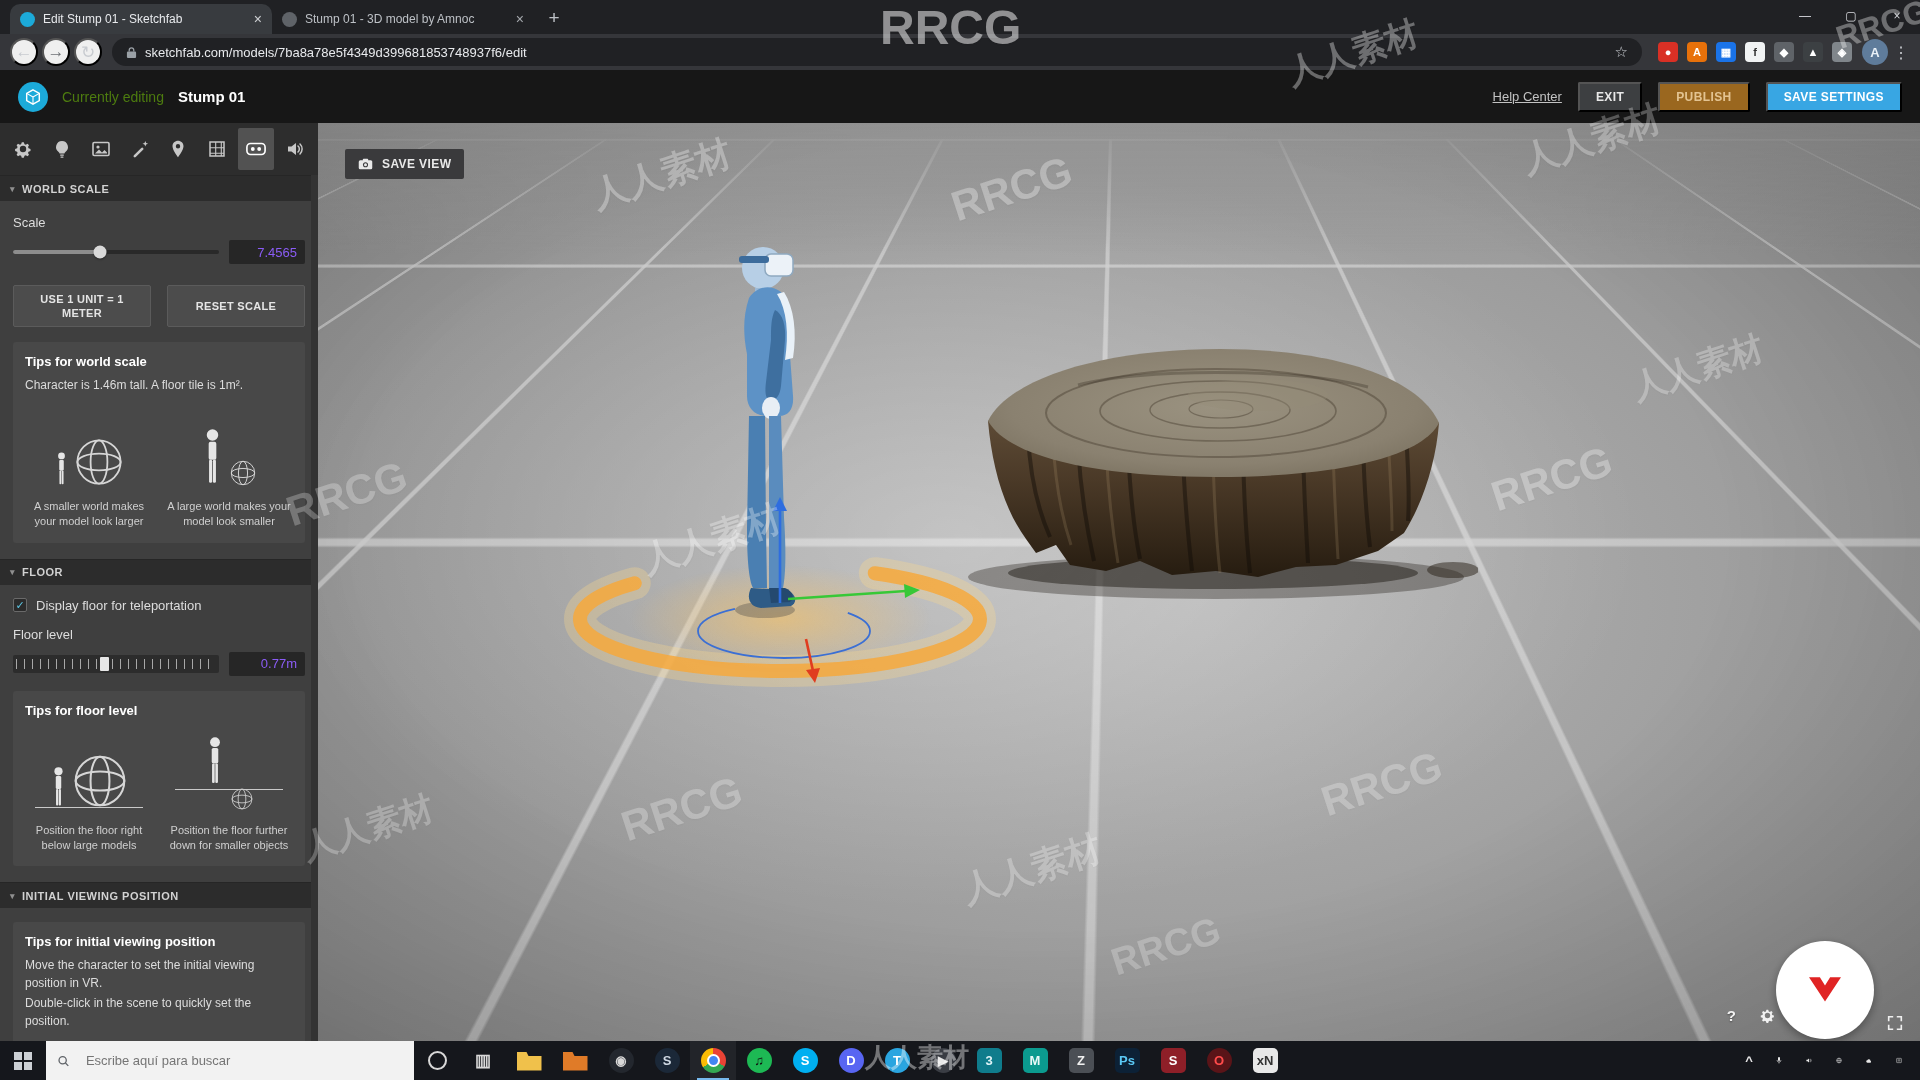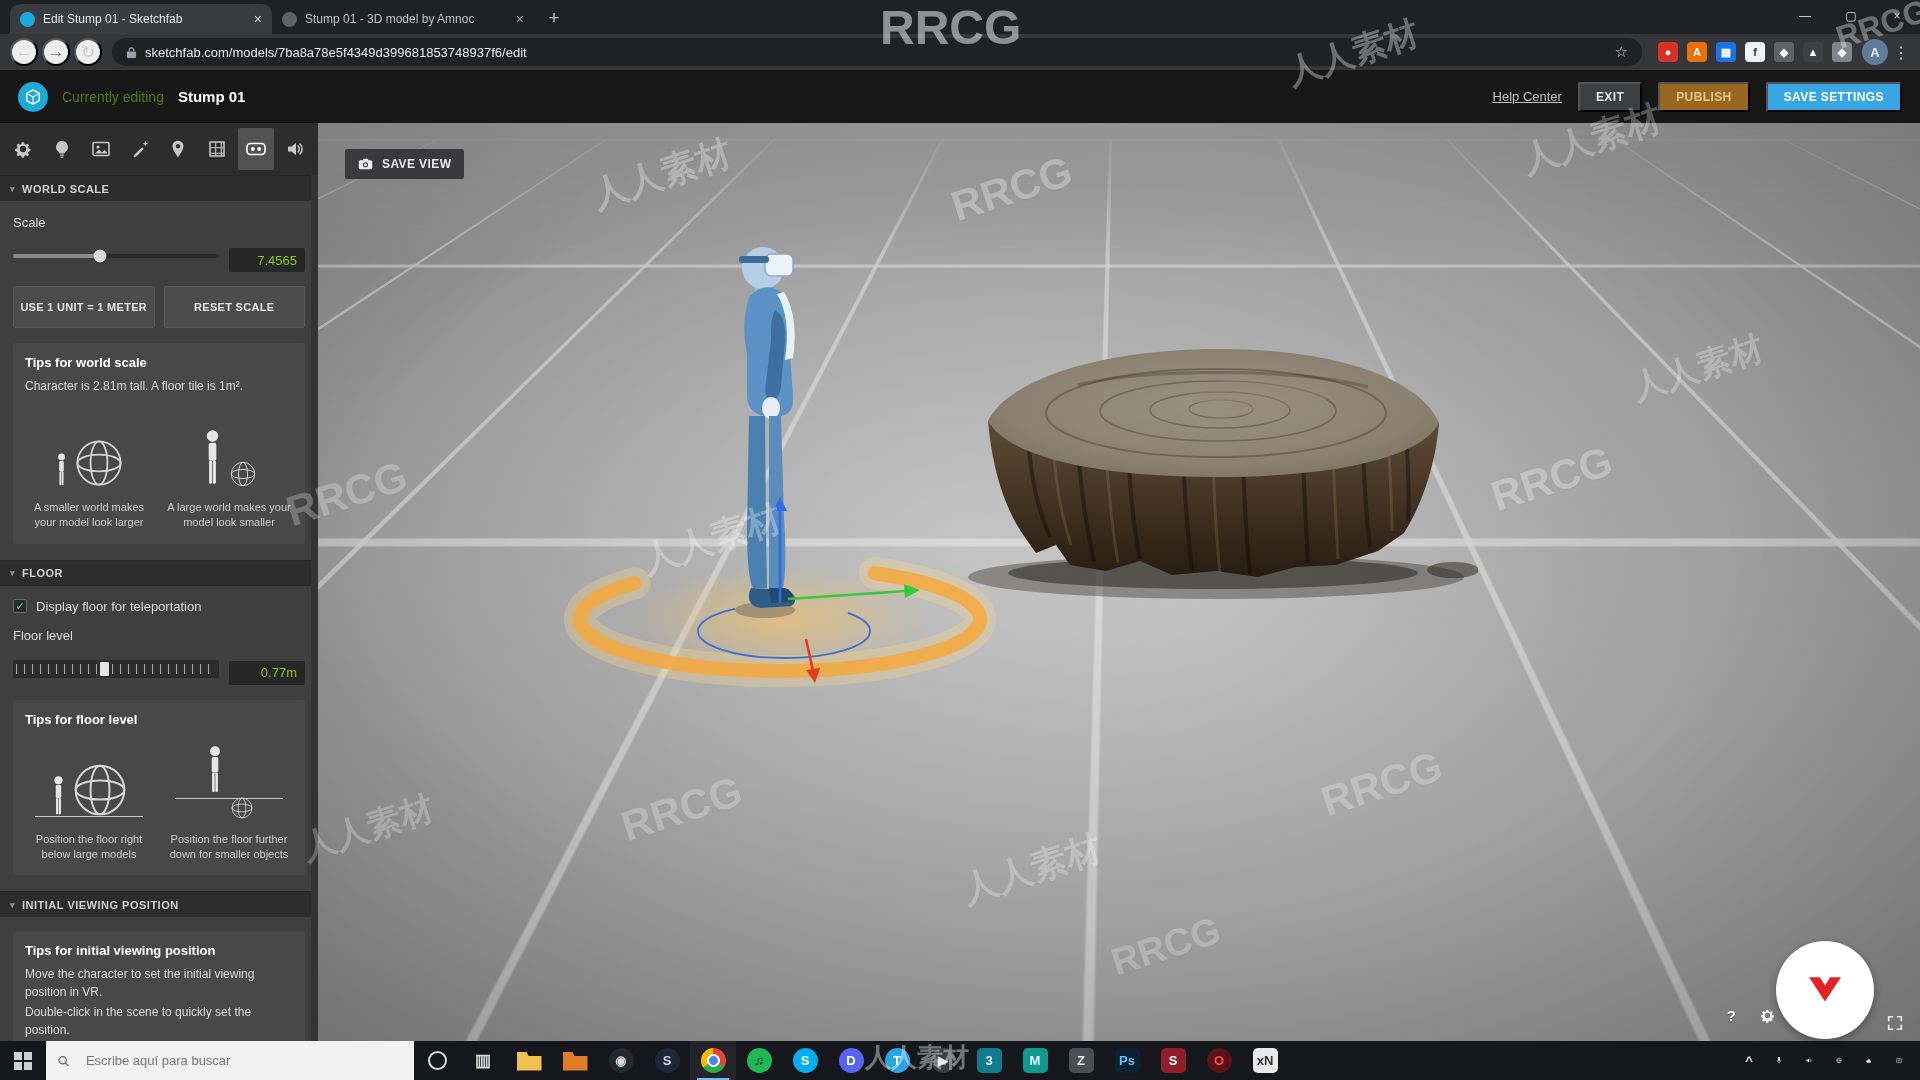--- a/index.html
+++ b/index.html
@@ -71,23 +71,23 @@
   .section-header{height:26px;background:#2c2c2c;border-top:1px solid #262626;display:flex;align-items:center;
                   gap:7px;padding:0 10px;color:#d2d2d2;font-size:11px;font-weight:bold;letter-spacing:.5px;}
   .caret{color:#909090;font-size:9px;}
   .sec-content{padding:10px 13px 16px;}
   .field-label{color:#ddd;font-size:13px;margin:4px 0 10px;}
   .slider-row{display:flex;align-items:center;gap:10px;}
   .slider{position:relative;flex:1;height:4px;background:#292929;border-radius:2px;}
   .slider .fill{position:absolute;left:0;top:0;bottom:0;width:42%;background:#8d8d8d;border-radius:2px;}
   .slider .handle{position:absolute;left:42%;top:50%;transform:translate(-50%,-50%);width:13px;height:13px;
                   border-radius:50%;background:#d9d9d9;box-shadow:0 1px 2px rgba(0,0,0,.4);}
-  .value-box{width:76px;height:24px;background:#262626;color:#84cc16;font-size:13px;display:flex;
-             align-items:center;justify-content:flex-end;padding:0 8px;border-radius:2px;flex:none;margin-top:8px;}
-  .btn-row{display:flex;gap:9px;margin-top:14px;}
+  .value-box{width:76px;height:24px;background:#262626;color:#8b5cf6;font-size:13px;display:flex;
+             align-items:center;justify-content:flex-end;padding:0 8px;border-radius:2px;flex:none;}
+  .btn-row{display:flex;gap:16px;margin-top:21px;}
   .panel-btn{flex:1;min-height:42px;background:#4c4c4c;border:1px solid #5b5b5b;color:#e4e4e4;font-size:11px;
              font-weight:bold;display:flex;align-items:center;justify-content:center;text-align:center;
              border-radius:2px;padding:4px 6px;letter-spacing:.3px;line-height:1.3;font-family:inherit;}
   .tips{background:#484848;border-radius:3px;padding:12px 12px 14px;margin-top:15px;}
   .tips-title{color:#fff;font-size:13px;font-weight:bold;margin-bottom:7px;}
   .tips-body{color:#dcdcdc;font-size:12px;line-height:1.5;}
   .illus-row{display:flex;gap:12px;margin-top:14px;}
   .illus{flex:1;display:flex;flex-direction:column;align-items:center;}
   .art{height:82px;width:100%;display:flex;align-items:flex-end;justify-content:center;gap:7px;position:relative;padding-bottom:4px;}
   .art svg.person{fill:#e6e6e6;}
@@ -299,21 +299,21 @@
               <div class="handle"></div>
             </div>
             <div class="value-box">7.4565</div>
           </div>
           <div class="btn-row">
             <button class="panel-btn">USE 1 UNIT = 1 METER</button>
             <button class="panel-btn">RESET SCALE</button>
           </div>
           <div class="tips">
             <div class="tips-title">Tips for world scale</div>
-            <div class="tips-body">Character is 2.81m tall. A floor tile is 1m².</div>
+            <div class="tips-body">Character is 1.46m tall. A floor tile is 1m².</div>
             <div class="illus-row">
               <div class="illus">
                 <div class="art">
                   <svg class="person" viewBox="0 0 22 60" width="13" height="34">
                       <circle cx="11" cy="7" r="6"></circle>
                       <rect x="7" y="14" width="8" height="19" rx="2"></rect>
                       <rect x="7.4" y="33" width="3.2" height="24" rx="1.4"></rect>
                       <rect x="11.4" y="33" width="3.2" height="24" rx="1.4"></rect>
                     </svg>
                   <svg class="globe" viewBox="0 0 40 40" width="48" height="48">

